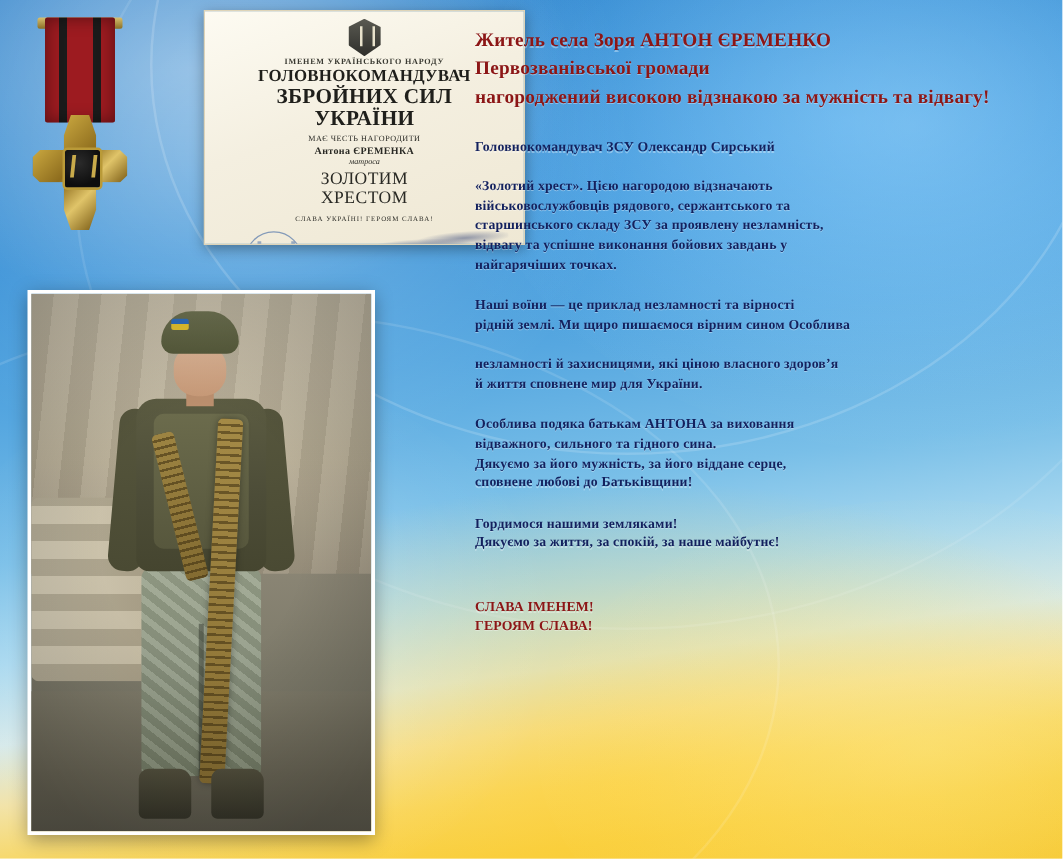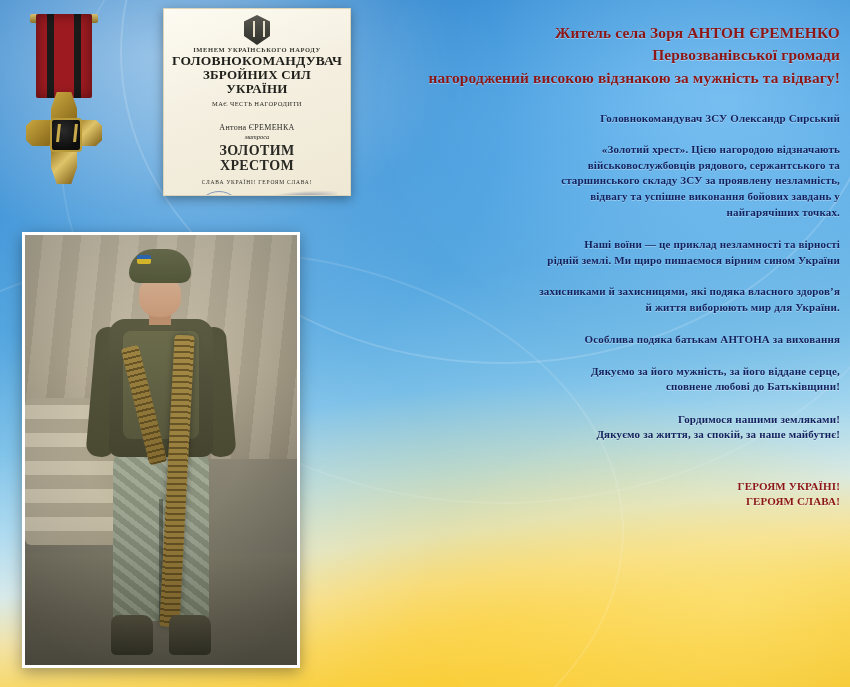--- a/index.html
+++ b/index.html
@@ -143,21 +143,21 @@
     border-left: 3px solid #c9ab4b;
     border-right: 3px solid #c9ab4b;
     transform: skewX(-6deg);
   }
 
   
   #certificate {
     position: absolute;
     left: 163px;
     top: 8px;
-    width: 188px;
+    width: 257px;
     height: 188px;
     background: linear-gradient(160deg, #fdfbf2 0%, #f4efe0 45%, #efe8d4 100%);
     box-shadow: 0 3px 10px rgba(0,0,0,0.35);
     border: 1px solid #ded4b8;
     overflow: hidden;
     padding: 4px 8px 0 8px;
     box-sizing: border-box;
     text-align: center;
     color: #2a2a25;
   }
@@ -185,42 +185,42 @@
   }
   .cert-title {
     font-size: 13.5px;
     font-weight: bold;
     line-height: 1.06;
     letter-spacing: 0.2px;
     margin-top: 1px;
     color: #1f1f1b;
   }
   .cert-title .small {
-    font-size: 13px;
+    font-size: 17px;
     display: block;
   }
   .cert-sub {
     font-size: 6.5px;
     margin-top: 4px;
     letter-spacing: 0.4px;
   }
   .cert-name {
     font-size: 8px;
-    font-weight: normal;
-    margin-top: 16px;
+    font-weight: bold;
+    margin-top: 1px;
     letter-spacing: 0.3px;
   }
   .cert-rank {
     font-size: 6.5px;
     font-style: italic;
     margin-top: 1px;
   }
   .cert-award {
     font-size: 14px;
-    font-weight: bold;
+    font-weight: normal;
     line-height: 1.05;
     margin-top: 4px;
     letter-spacing: 0.4px;
   }
   .cert-motto {
     font-size: 5.5px;
     letter-spacing: 0.8px;
     margin-top: 6px;
   }
   .cert-bottom {
@@ -419,21 +419,21 @@
     background: radial-gradient(ellipse 75% 60% at 50% 45%, rgba(0,0,0,0) 40%, rgba(0,0,0,0.22) 100%);
     pointer-events: none;
   }
 
   
   #text-column {
     position: absolute;
     left: 380px;
     top: 22px;
     width: 460px;
-    text-align: right;
+    text-align: left;
     color: #1a1a5e;
   }
   .para {
     font-size: 11px;
     font-weight: bold;
     line-height: 1.42;
     letter-spacing: 0.15px;
     margin: 0 0 17px 0;
     color: #13215e;
     text-shadow: 0 1px 0 rgba(255,255,255,0.35);
@@ -541,38 +541,38 @@
       <br>
       <span>«Золотий хрест».  Цією нагородою відзначають</span><br>
       <span>військовослужбовців рядового, сержантського та</span><br>
       <span>старшинського складу  ЗСУ за проявлену незламність,</span><br>
       <span>відвагу та успішне  виконання  бойових завдань  у</span><br>
       <span>найгарячіших  точках.</span>
     </p>
 
     <p class="para">
       <span>Наші воїни — це приклад  незламності та вірності</span><br>
-      <span>рідній землі. Ми щиро пишаємося вірним сином України</span><br>
+      <span>рідній землі. Ми щиро пишаємося вірним сином Особлива</span><br>
       <br>
-      <span>захисниками  й захисницями,  які подяка власного здоров’я</span><br>
-      <span>й життя виборюють мир для України.</span>
+      <span>незламності  й захисницями,  які ціною власного здоров’я</span><br>
+      <span>й життя сповнене мир для України.</span>
     </p>
 
     <p class="para">
       <span>Особлива подяка батькам АНТОНА  за виховання</span><br>
-      <br>
+      <span>відважного, сильного та гідного сина.</span><br>
       <span>Дякуємо за його мужність, за його віддане серце,</span><br>
       <span>сповнене любові до Батьківщини!</span>
     </p>
 
     <p class="para final">
       <span>Гордимося нашими  земляками!</span><br>
       <span>Дякуємо за життя, за спокій, за наше майбутнє!</span>
     </p>
 
     <p class="para slava">
-      <span>ГЕРОЯМ УКРАЇНІ!</span><br>
+      <span>СЛАВА ІМЕНЕМ!</span><br>
       <span>ГЕРОЯМ  СЛАВА!</span>
     </p>
 
   </div>
 
 </div>
 
 </body></html>

